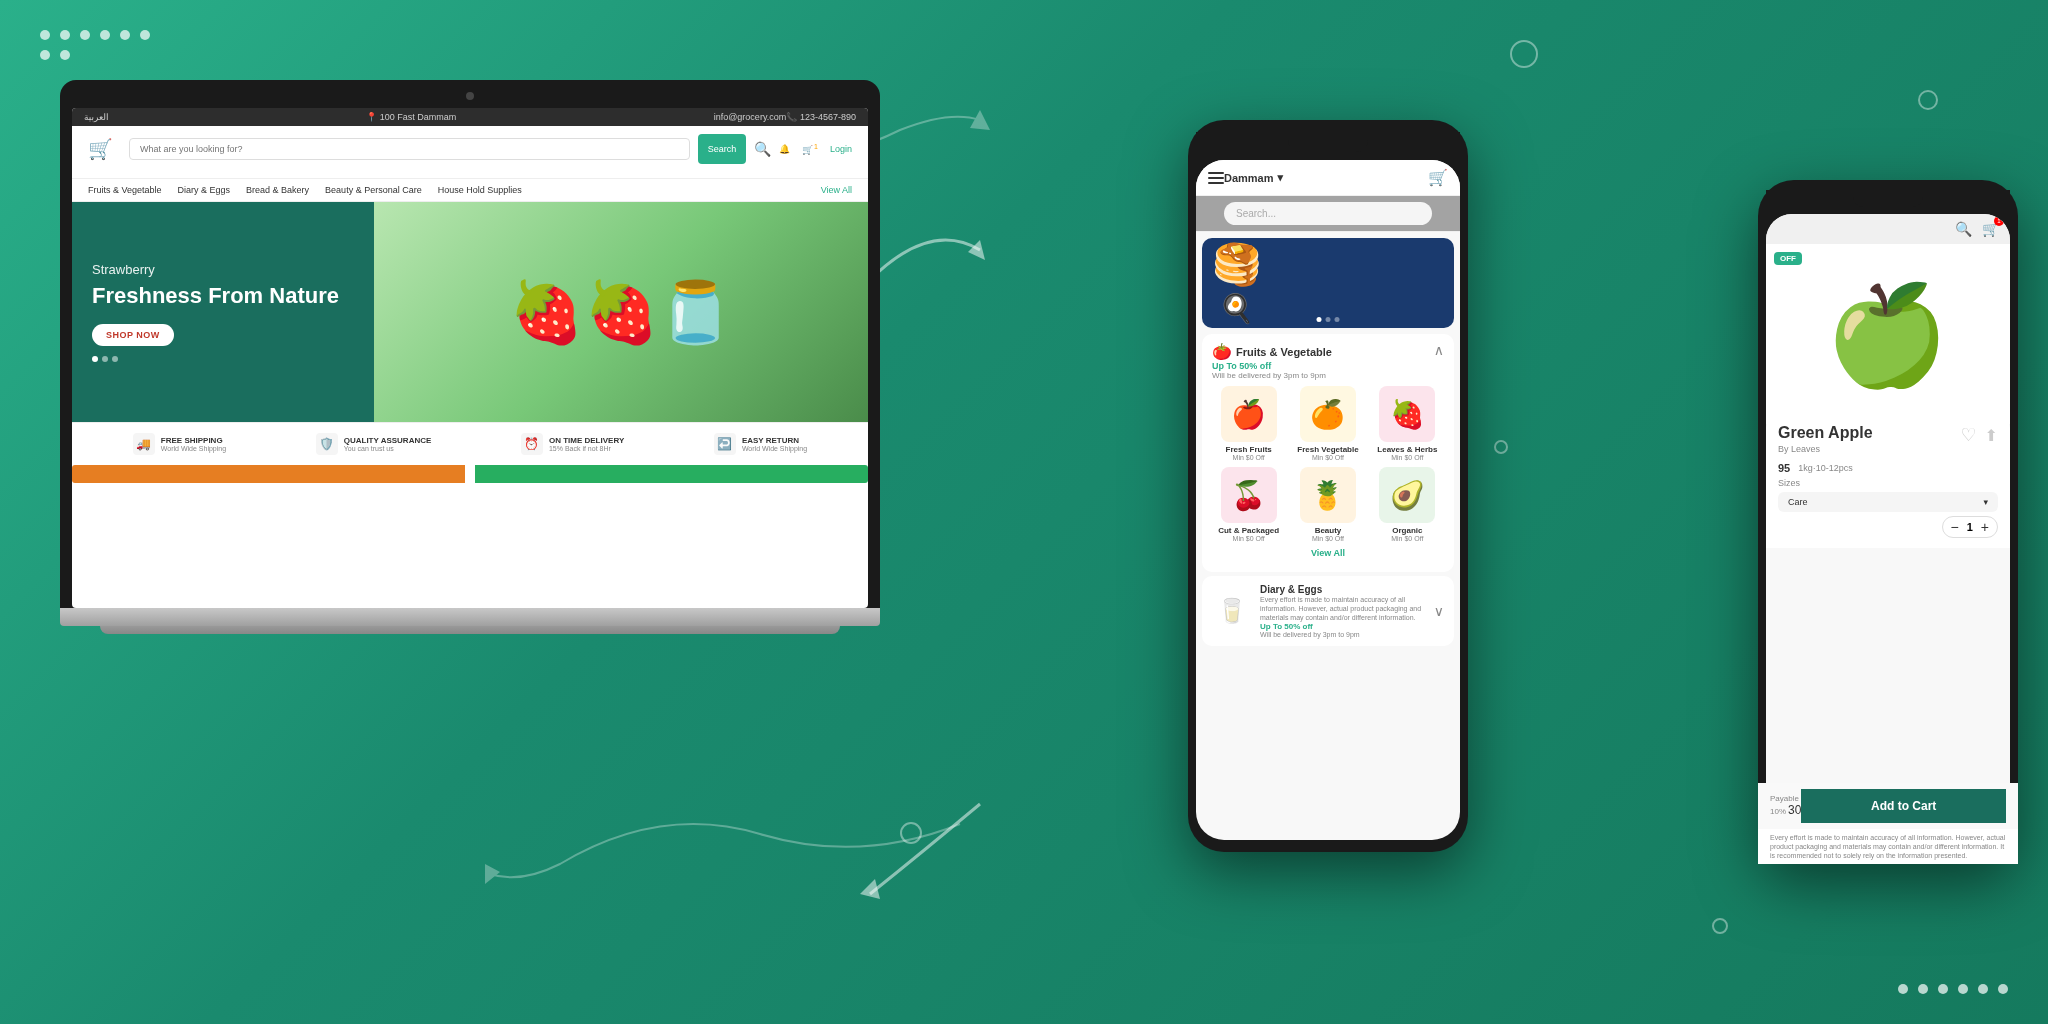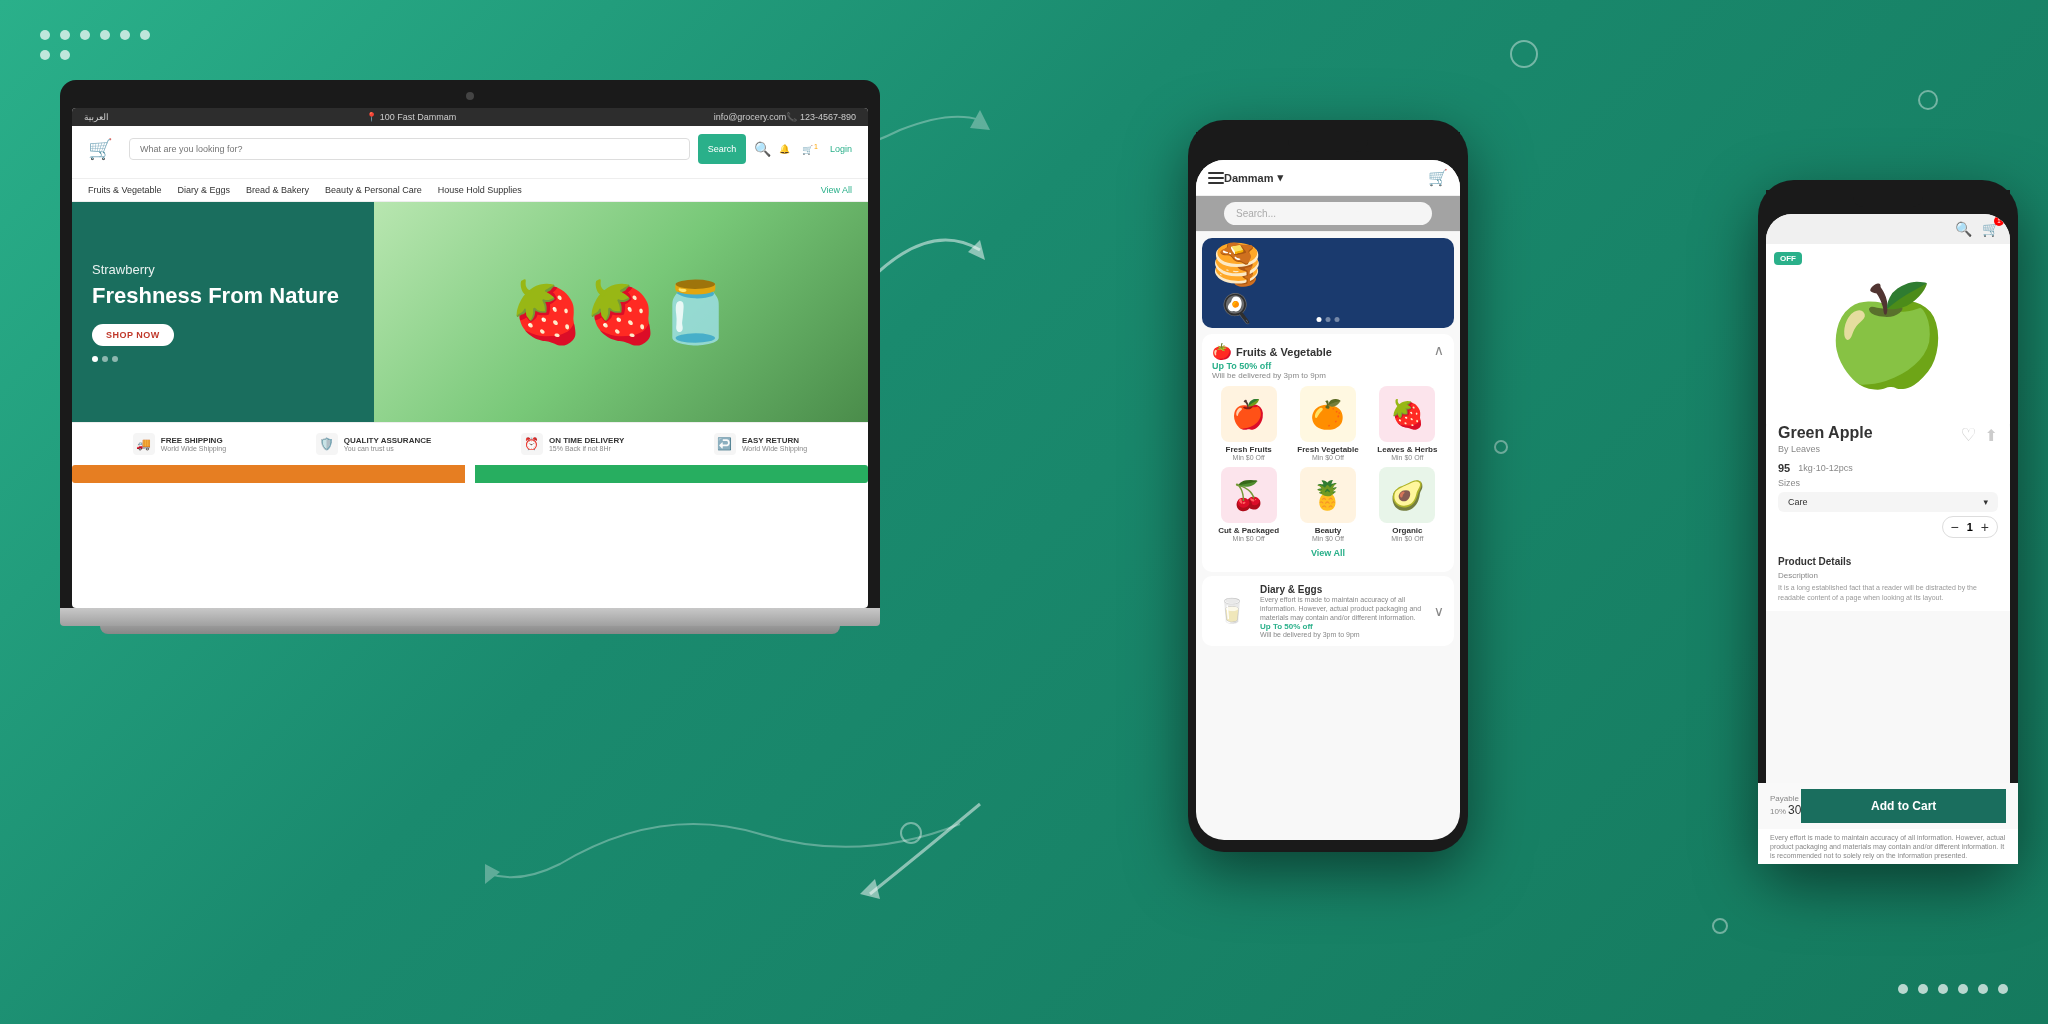--- a/index.html
+++ b/index.html
@@ -858,25 +858,20 @@
         </div>
         <div style="display:flex;justify-content:flex-end;margin-top:4px;">
           <div class="pd-qty-ctrl">
             <span class="pd-qty-btn">−</span>
             <span class="pd-qty-val">1</span>
             <span class="pd-qty-btn">+</span>
           </div>
         </div>
       </div>
 
-      <div class="pd-details-section">
-        <div class="pd-details-title">Product Details</div>
-        <div class="pd-details-sub">Description</div>
-        <div class="pd-details-text">It is a long established fact that a reader will be distracted by the readable content of a page when looking at its layout.</div>
-      </div>
 
       <div style="position:absolute;bottom:0;left:0;right:0;background:white;">
         <div class="pd-footer-top">
           <div>
             <div style="font-size:8px;color:#888;">Payable</div>
             <div style="display:flex;align-items:baseline;gap:2px;">
               <span style="font-size:8px;color:#888;">10%</span>
               <span style="font-weight:normal;color:#333;font-size:12px;">30</span>
             </div>
           </div>

